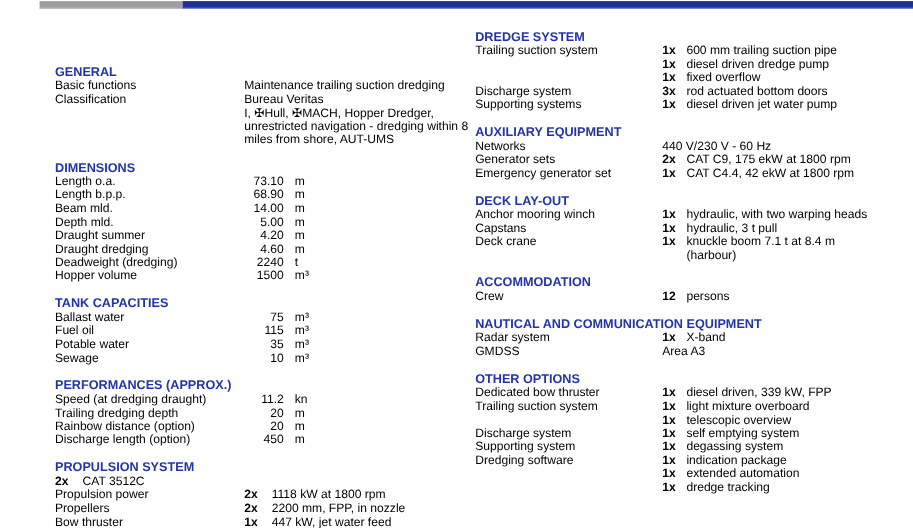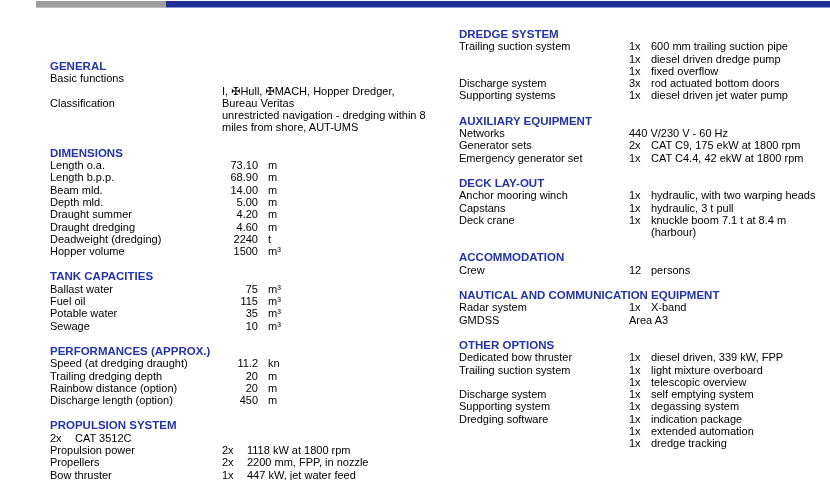--- a/index.html
+++ b/index.html
@@ -12,57 +12,58 @@
   body{
     width:830px;height:480px;position:relative;overflow:hidden;
     font-family:"Liberation Sans",sans-serif;
     font-size:11px;line-height:12.3px;color:var(--text);
   }
   .topbar-seg{position:absolute;top:1px;height:6px;}
   .topbar-gray{left:36px;width:130px;background:var(--bar-gray);border-bottom:1px solid #bdbdbd;}
   .topbar-navy{left:166px;width:664px;background:var(--bar-navy);border-bottom:1px solid #8b97cf;}
   .col{position:absolute;top:28px;}
   .col-left{left:50px;width:385px;margin-top:32px;}
-  .col-right{left:459px;width:371px;}
+  .col-right{left:432px;width:371px;}
   .section{margin-top:13px;}
   .section:first-child{margin-top:0;}
   .sec-title{
     margin:0;font-size:11.5px;font-weight:700;color:var(--heading-blue);
     line-height:12.3px;white-space:nowrap;
   }
   .row{display:flex;white-space:nowrap;align-items:center;}
   .lbl{flex:none;}
   .col-left .lbl{width:172px;}
   .col-right .lbl{width:170px;}
-  .qty{flex:none;}
+  .qty{flex:none;font-weight:bold;}
   .col-left .qty{width:25px;}
   .col-right .qty{width:22px;}
   .val-num{flex:none;width:36px;text-align:right;}
   .unit{margin-left:10px;}
   .desc{flex:none;}
 </style>
 </head>
 <body>
 
 <div class="topbar-seg topbar-gray"></div>
 <div class="topbar-seg topbar-navy"></div>
 
 <div class="col col-left" id="col-left">
     <div class="section">
       <h3 class="sec-title">GENERAL</h3>
       <div class="row">
         <span class="lbl">Basic functions</span>
-      </div>
-      <div class="row">
-        <span class="lbl"></span>
-        <span class="desc">I, ✠Hull, ✠MACH, Hopper Dredger,</span>
+        <span class="desc">Maintenance trailing suction dredging</span>
       </div>
       <div class="row">
         <span class="lbl">Classification</span>
         <span class="desc">Bureau Veritas</span>
+      </div>
+      <div class="row">
+        <span class="lbl"></span>
+        <span class="desc">I, ✠Hull, ✠MACH, Hopper Dredger,</span>
       </div>
       <div class="row">
         <span class="lbl"></span>
         <span class="desc">unrestricted navigation - dredging within 8</span>
       </div>
       <div class="row">
         <span class="lbl"></span>
         <span class="desc">miles from shore, AUT-UMS</span>
       </div>
     </div>

